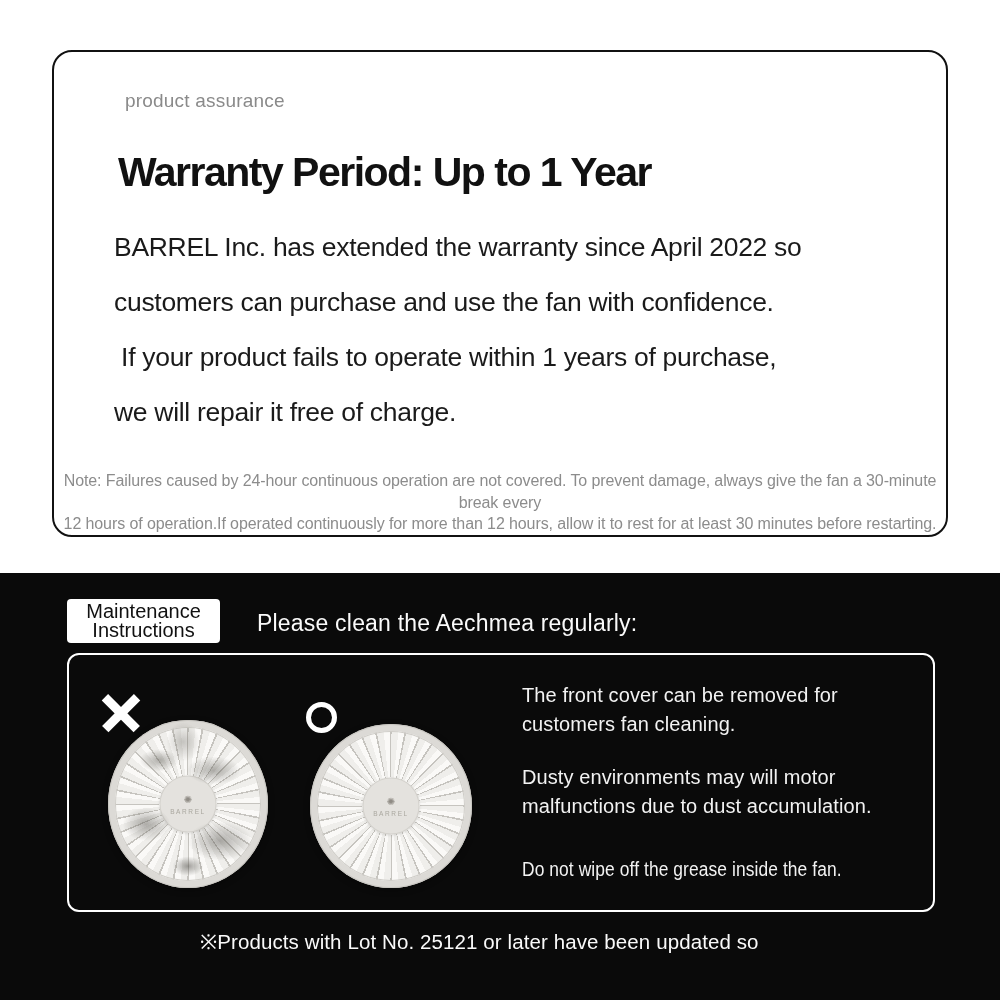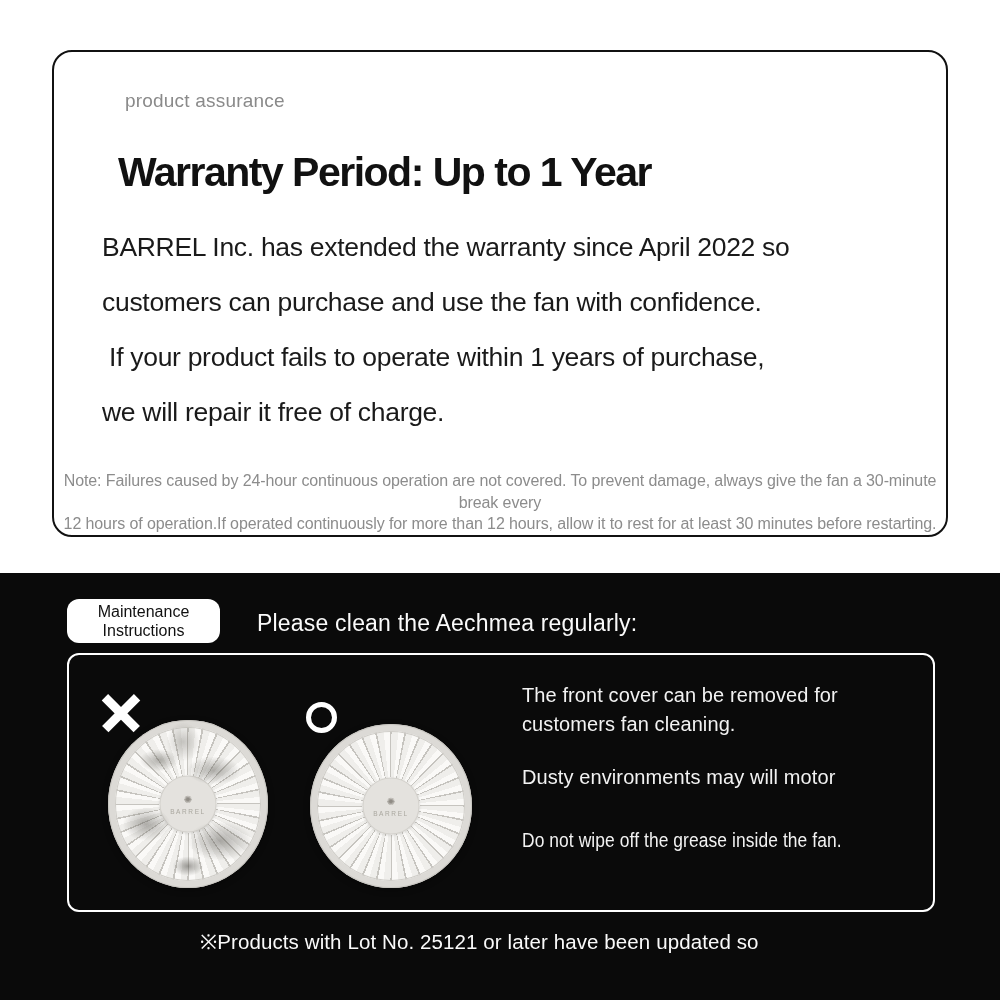--- a/index.html
+++ b/index.html
@@ -32,21 +32,21 @@
     position: absolute;
     left: 64px; top: 72px;
     font-size: 41px;
     font-weight: 700;
     letter-spacing: -1.5px;
     color: #111;
     margin-top: 25px;
   }
   .card-body {
     position: absolute;
-    left: 48px; top: 168px;
+    left: 60px; top: 168px;
     font-size: 26.5px;
     line-height: 55px;
     letter-spacing: -0.3px;
     color: #1a1a1a;
   }
   .body-line { white-space: pre-wrap; }
   .card-note {
     position: absolute;
     left: 0; right: 0; top: 418px;
     text-align: center;
@@ -62,23 +62,23 @@
     left: 0; top: 573px;
     width: 1000px; height: 427px;
     background: #0a0a0a;
     color: #f5f5f5;
   }
   .maintenance-badge {
     position: absolute;
     left: 67px; top: 26px;
     width: 153px; height: 44px;
     background: #fff;
-    border-radius: 12px;
+    border-radius: 4px;
     color: #111;
-    font-size: 16px;
+    font-size: 20px;
     line-height: 19px;
     text-align: center;
     display: flex;
     flex-direction: column;
     justify-content: center;
     align-items: center;
   }
   .section-heading {
     position: absolute;
     left: 257px; top: 37px;
@@ -252,20 +252,21 @@
       </div>
     </div>
 
     <div class="instructions">
       <div class="instruction-para">
         <div>The front cover can be removed for</div>
         <div>customers fan cleaning.</div>
       </div>
       <div class="instruction-para">
         <div>Dusty environments may will motor</div>
+        <div>malfunctions due to dust accumulation.</div>
       </div>
       <div class="instruction-para condensed">
         <div>Do not wipe off the grease inside the fan.</div>
       </div>
     </div>
 
   </div>
 
   <div class="footnote">
     <div>※Products with Lot No. 25121 or later have been updated so</div>

